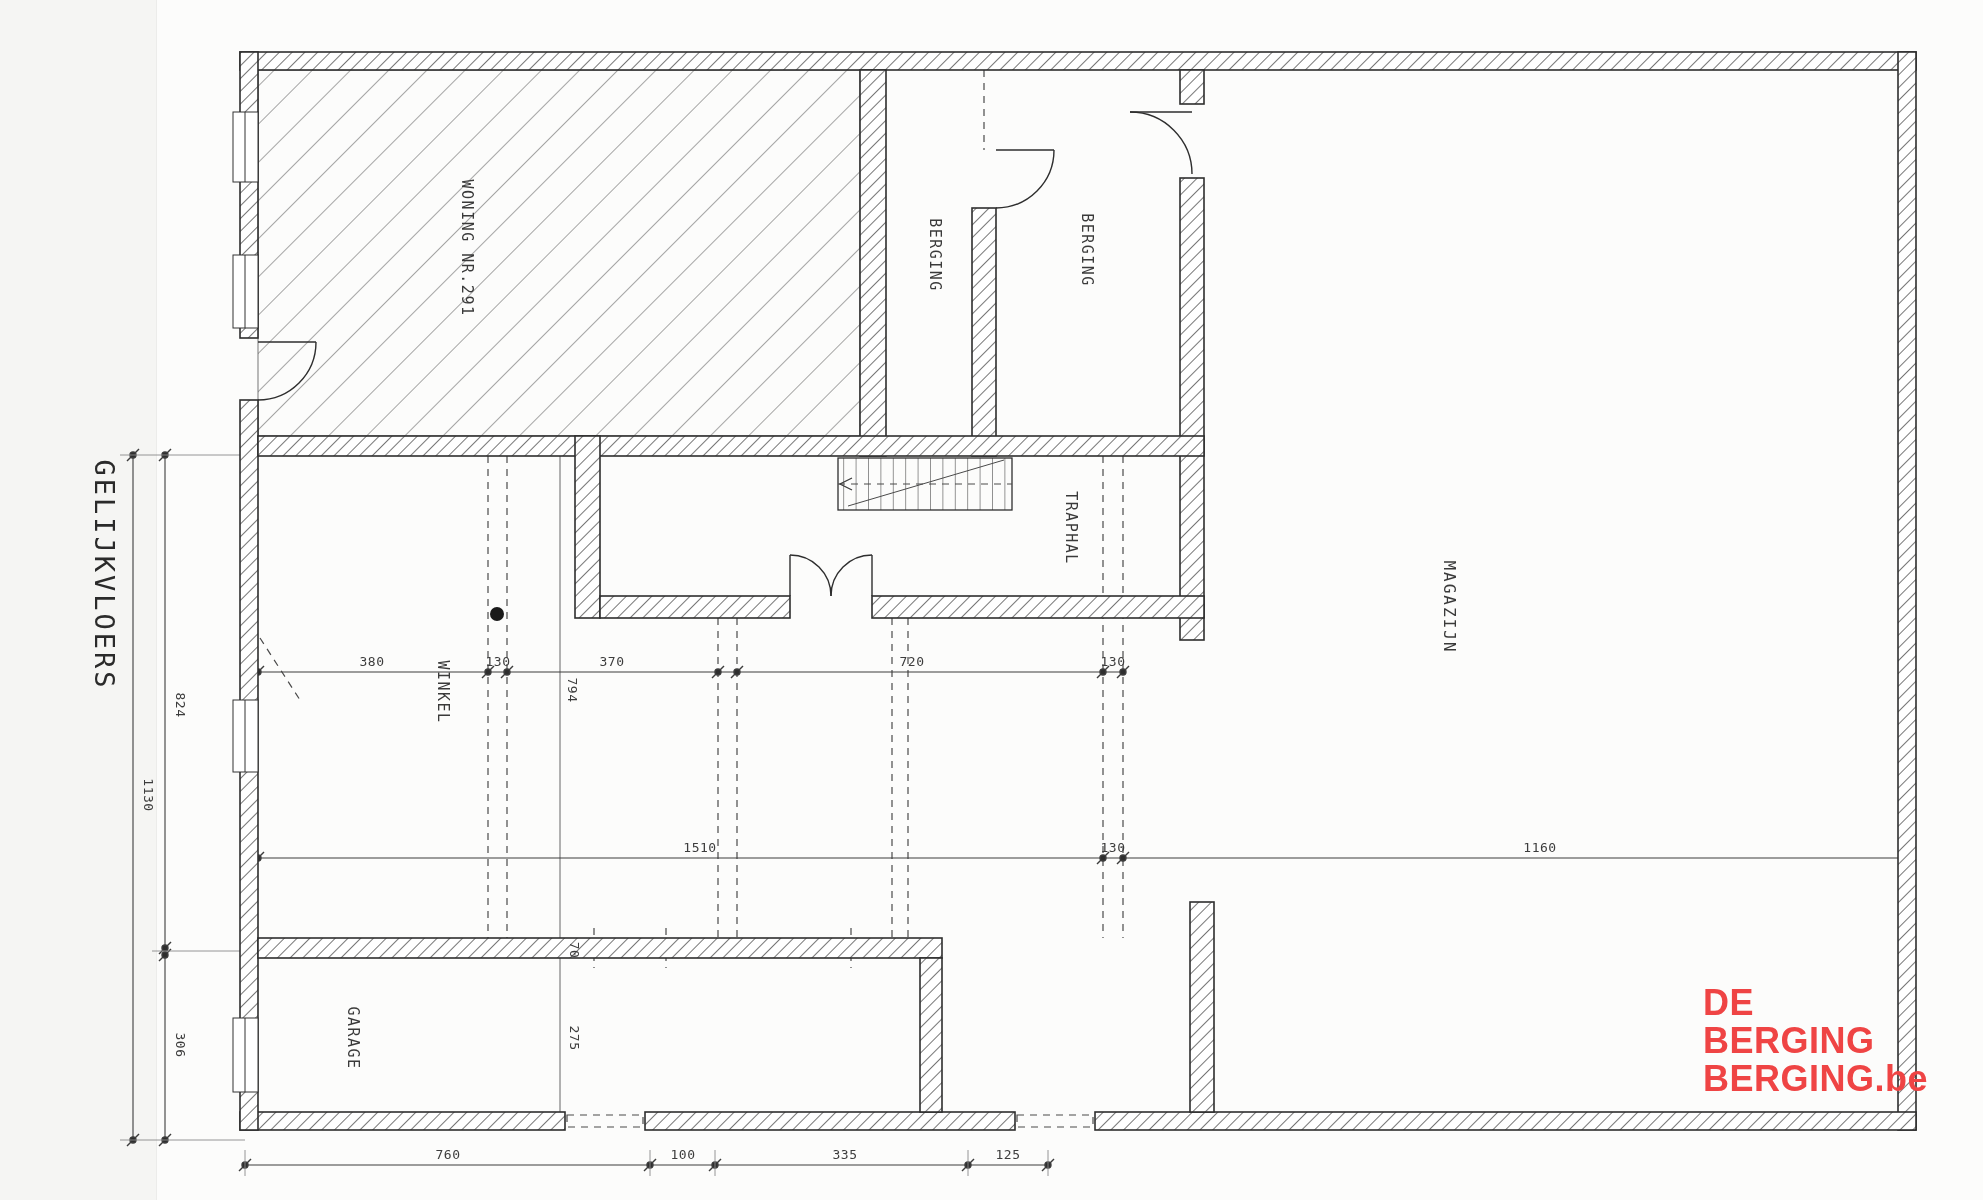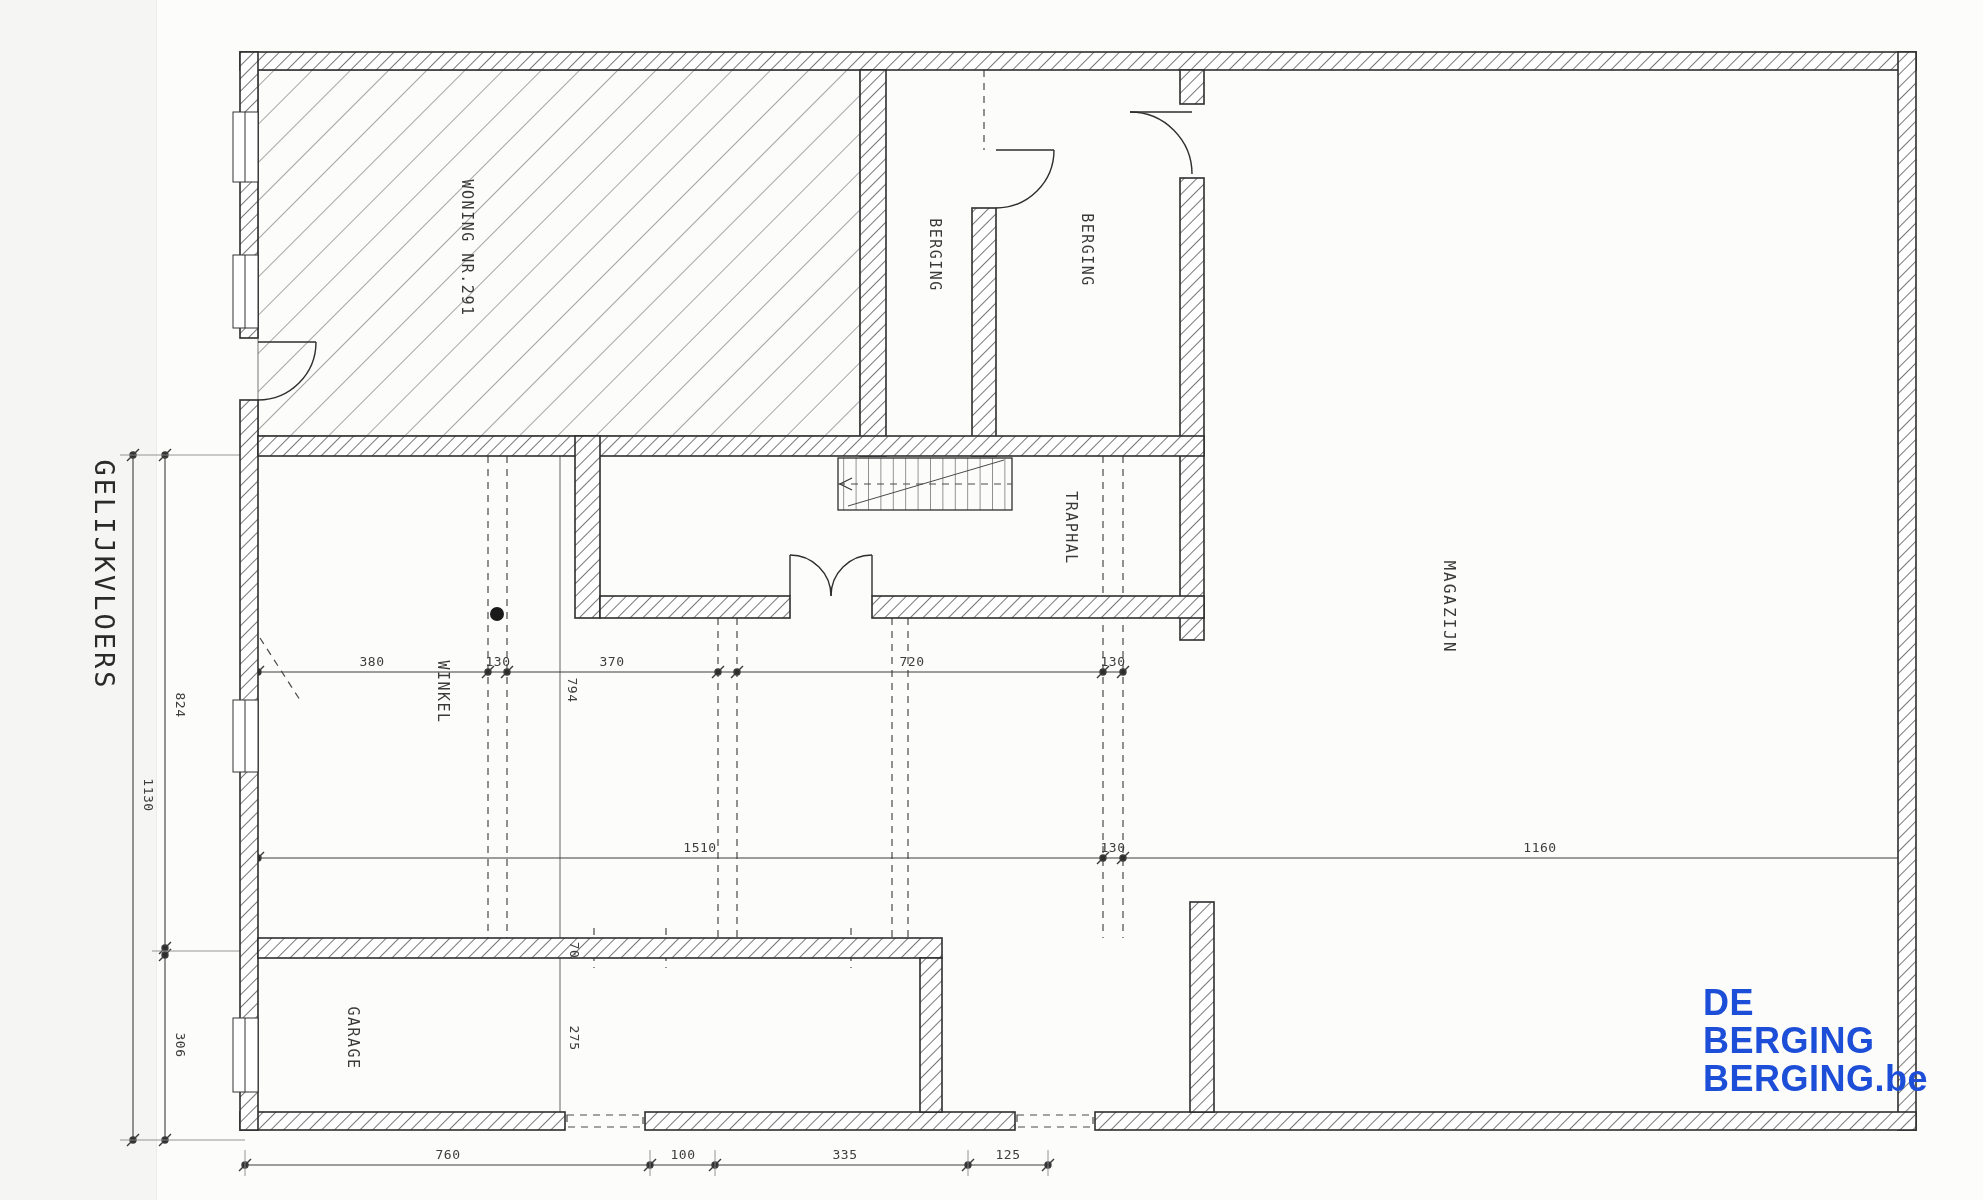--- a/index.html
+++ b/index.html
@@ -201,18 +201,18 @@
     <text class="dim-label" x="683" y="1159" text-anchor="middle">100</text>
     <text class="dim-label" x="845" y="1159" text-anchor="middle">335</text>
     <text class="dim-label" x="1008" y="1159" text-anchor="middle">125</text>
     <text class="dim-label" transform="translate(176 705) rotate(90)" text-anchor="middle">824</text>
     <text class="dim-label" transform="translate(144 795) rotate(90)" text-anchor="middle">1130</text>
     <text class="dim-label" transform="translate(176 1045) rotate(90)" text-anchor="middle">306</text>
     <text class="dim-label" transform="translate(570 950) rotate(90)" text-anchor="middle">70</text>
     <text class="dim-label" transform="translate(570 1038) rotate(90)" text-anchor="middle">275</text>
   </svg>
 
-  <div class="watermark" style="color: #1d4ed8;">
+  <div class="watermark" style="color: #ef4444;">
     <div>DE</div>
     <div>BERGING</div>
     <div>BERGING.be</div>
   </div>
 </div>
 
 </body></html>

